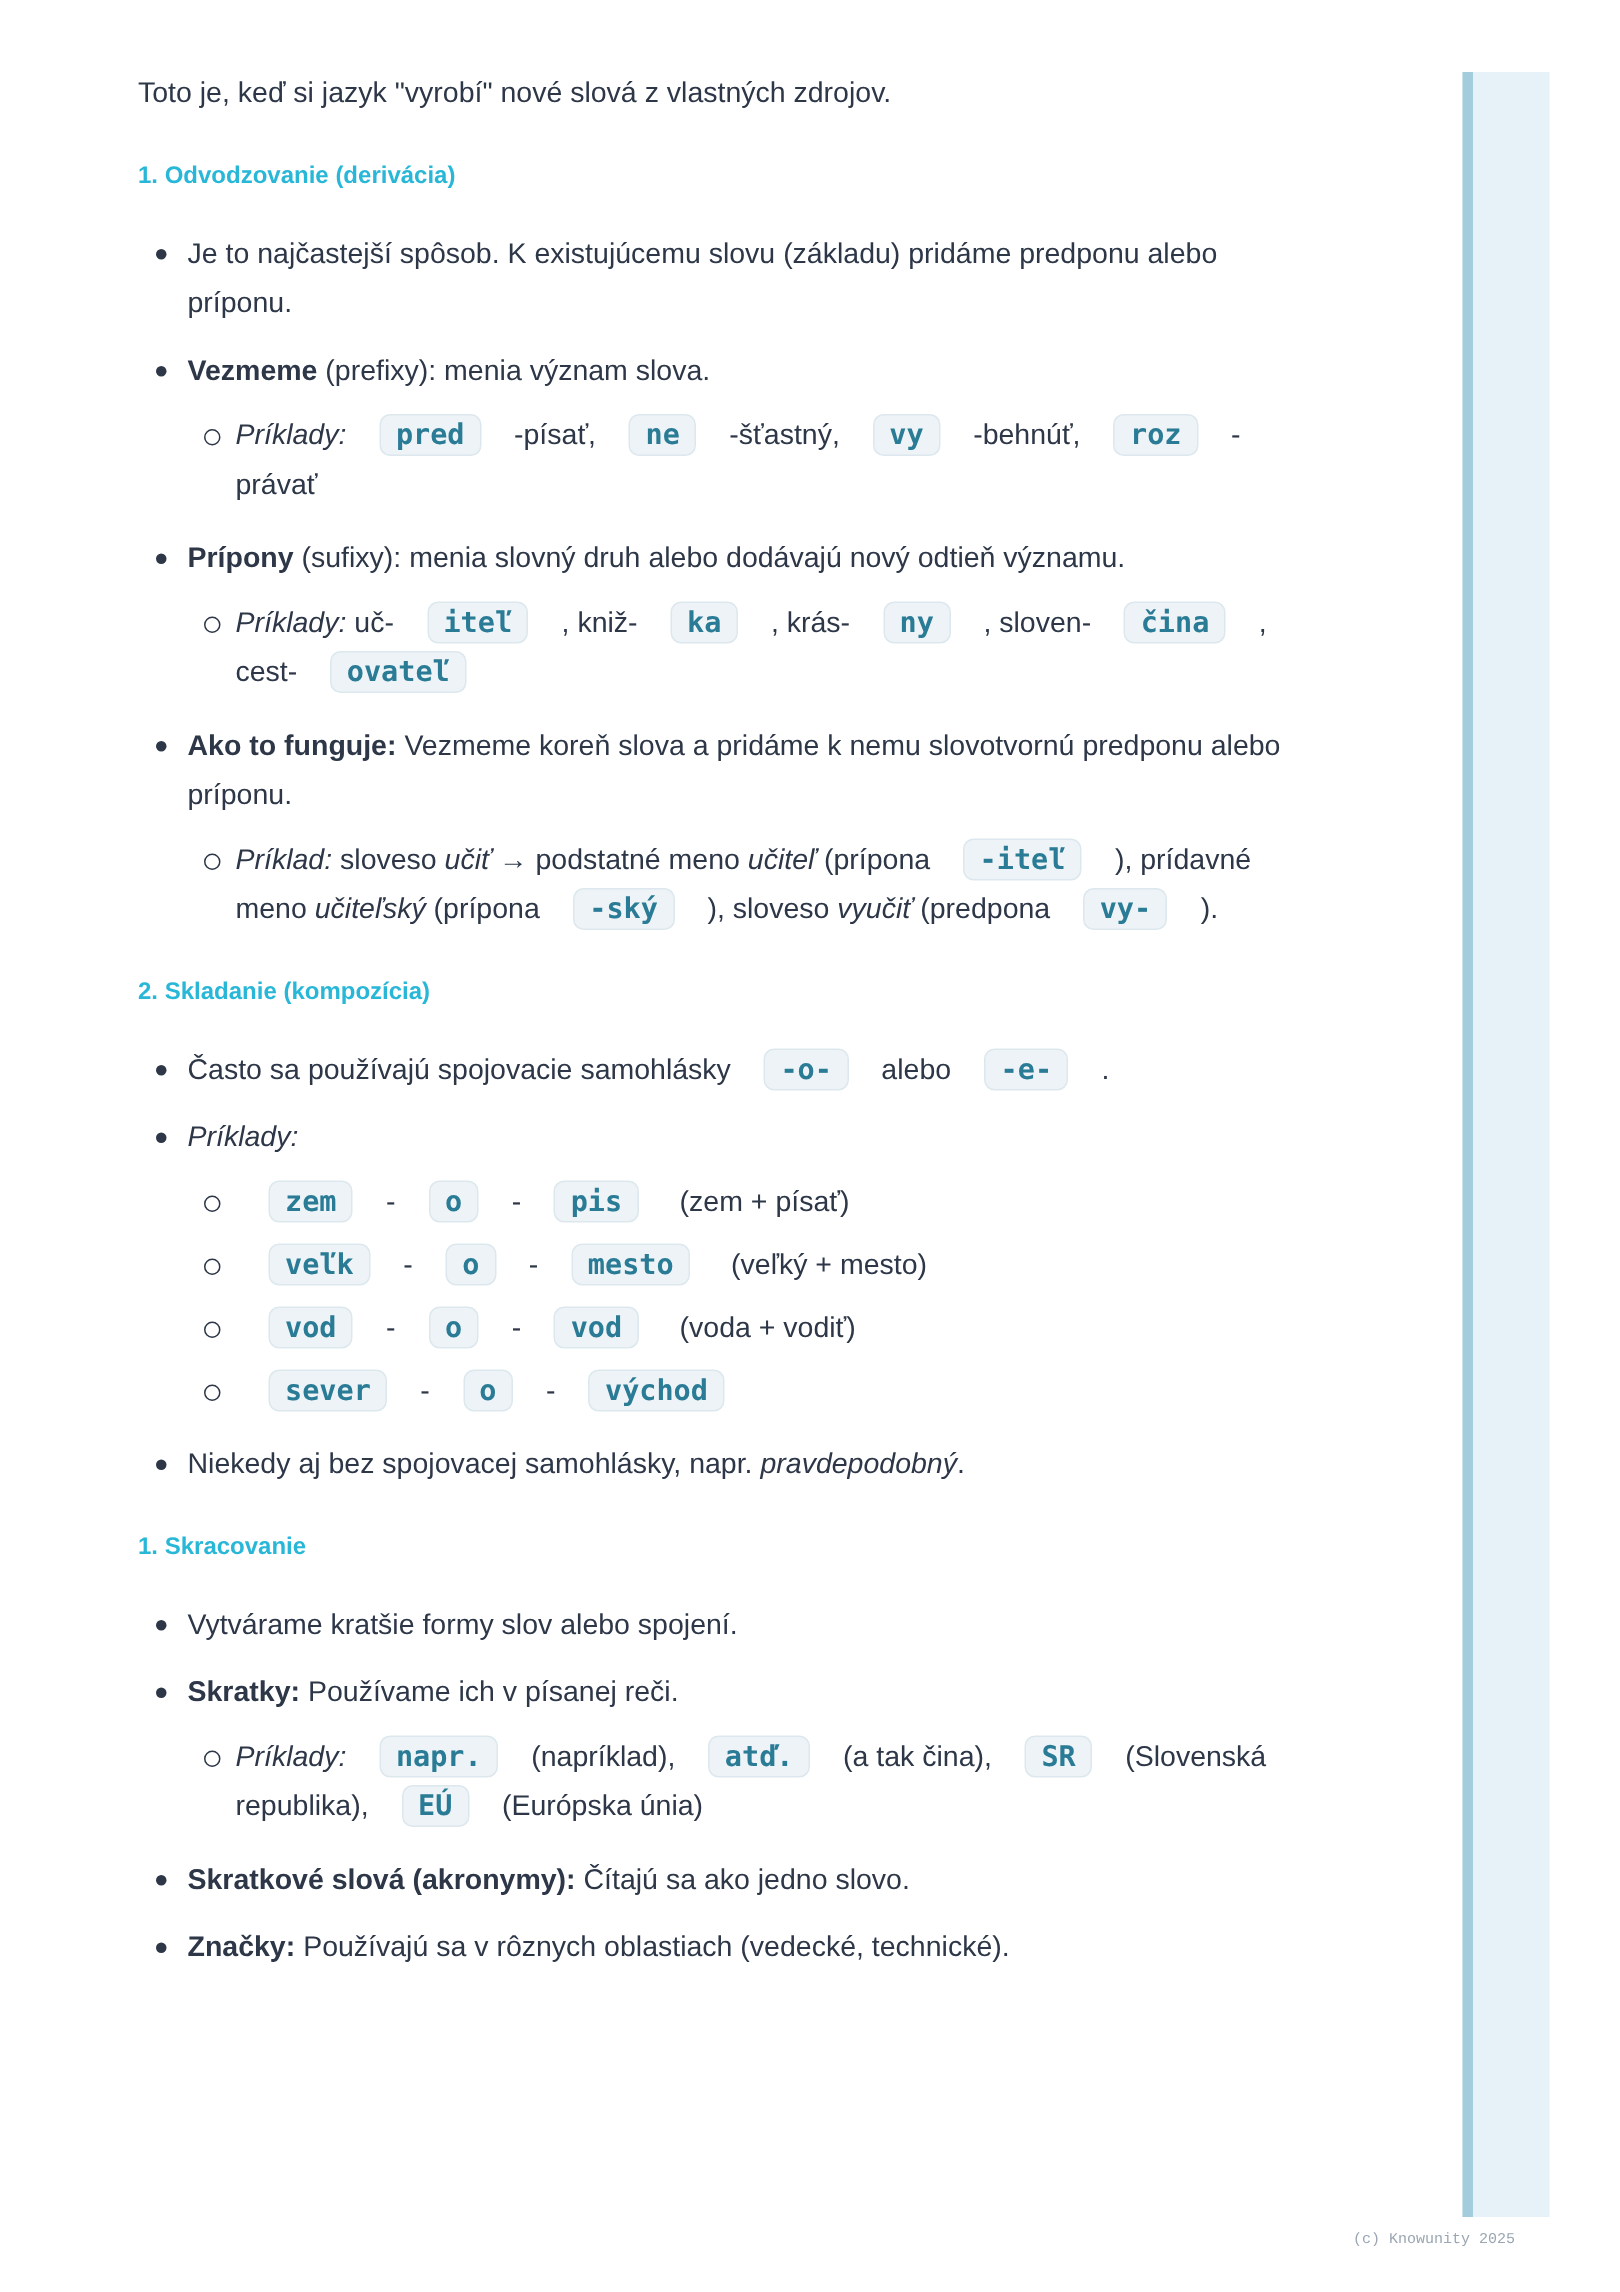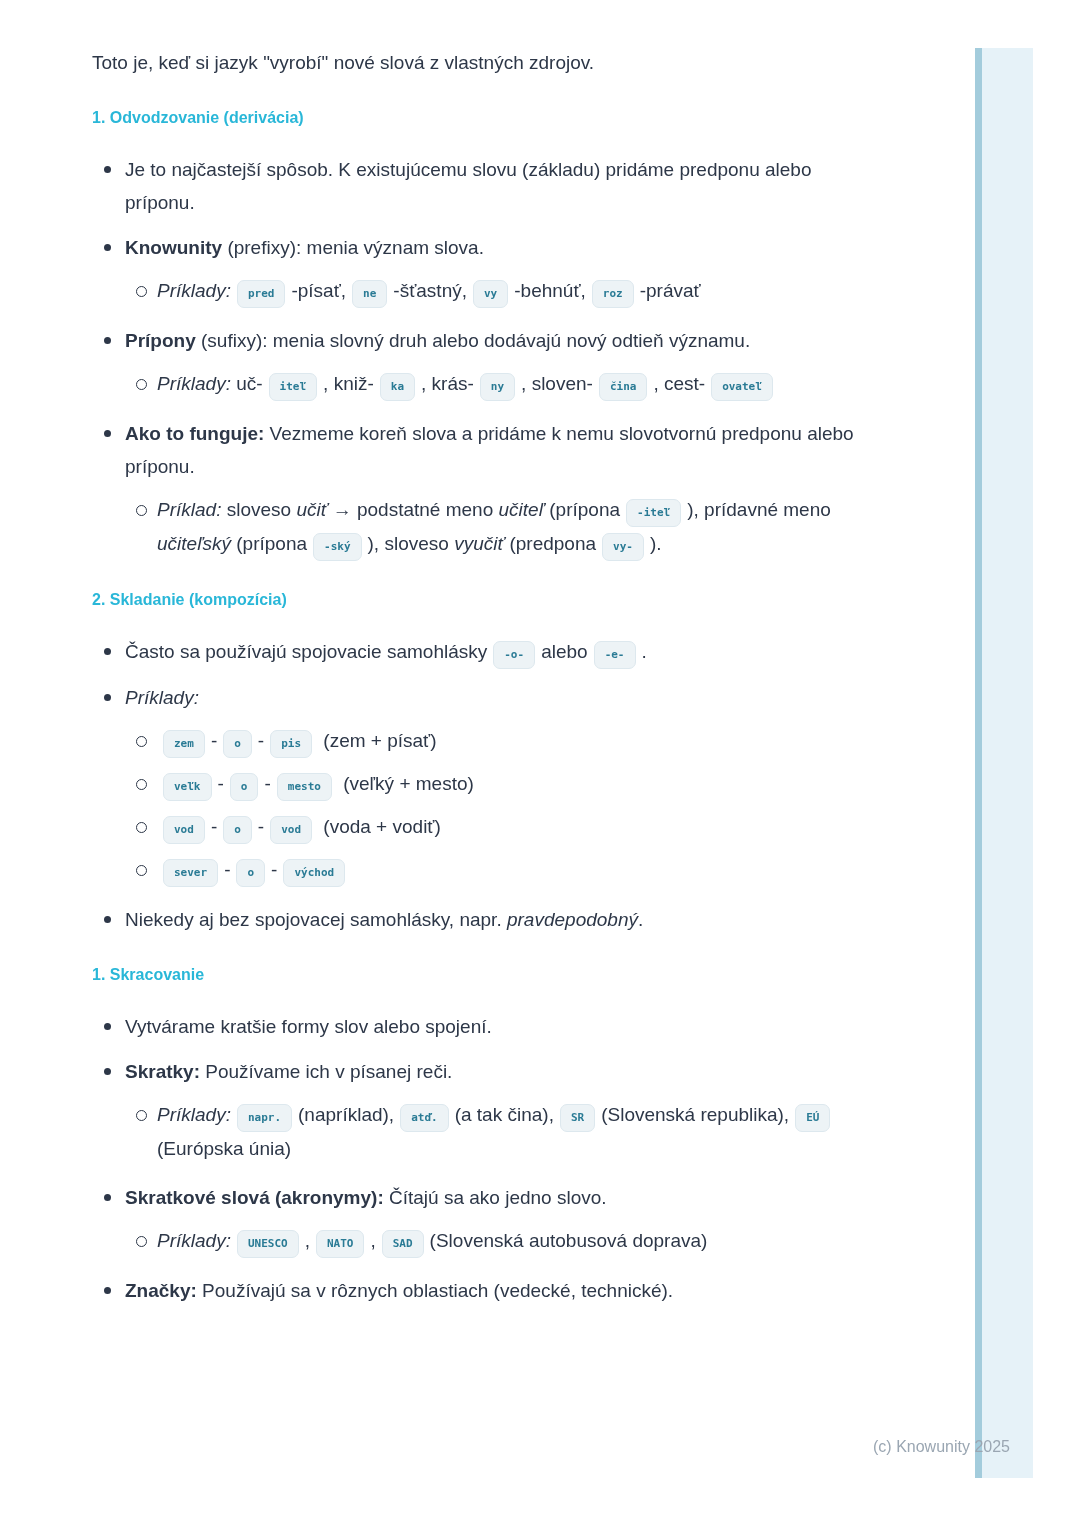--- a/index.html
+++ b/index.html
@@ -34,43 +34,43 @@
     border-radius:50%;background:var(--text);
   }
   li.l2::before{
     content:"";position:absolute;left:44px;top:12px;width:9px;height:9px;
     border-radius:50%;border:1.5px solid var(--text);
   }
   .seg-bold{font-weight:700;}
   .seg-italic{font-style:italic;}
   .seg-code{
     display:inline-block;font-family:"DejaVu Sans Mono",monospace;
-    font-weight:bold;font-size:11px;line-height:20px;color:var(--code-text);
+    font-weight:bold;font-size:19px;line-height:20px;color:var(--code-text);
     background:var(--code-bg);border:1px solid var(--code-border);
-    border-radius:7px;padding:3px 10px;margin:0 6px;white-space:nowrap;
+    border-radius:7px;padding:3px 10px;margin:0 22px;white-space:nowrap;
     vertical-align:baseline;
   }
   .footer{
-    position:absolute;top:1438px;right:70px;z-index:2;
-    font-size:16px;color:var(--footer-text);
+    position:absolute;top:1488px;right:70px;z-index:2;
+    font-size:10px;color:var(--footer-text);font-family:Liberation Mono, monospace;
   }
 </style>
 </head>
 <body>
 
 <div class="page">
   <div class="stripe"></div>
 
   <div class="content">
     <p class="intro">Toto je, keď si jazyk "vyrobí" nové slová z vlastných zdrojov.</p>
 
     <h2 class="section-title">1. Odvodzovanie (derivácia)</h2>
     <ul class="list">
       <li class="l1"><span class="seg-plain">Je to najčastejší spôsob. K existujúcemu slovu (základu) pridáme predponu alebo príponu.</span></li>
-      <li class="l1"><span class="seg-bold">Knowunity</span><span class="seg-plain"> (prefixy): menia význam slova.</span></li>
+      <li class="l1"><span class="seg-bold">Vezmeme</span><span class="seg-plain"> (prefixy): menia význam slova.</span></li>
       <li class="l2"><span class="seg-italic">Príklady:</span><span class="seg-code">pred</span><span class="seg-plain">-písať,</span><span class="seg-code">ne</span><span class="seg-plain">-šťastný,</span><span class="seg-code">vy</span><span class="seg-plain">-behnúť,</span><span class="seg-code">roz</span><span class="seg-plain">-právať</span></li>
       <li class="l1"><span class="seg-bold">Prípony</span><span class="seg-plain"> (sufixy): menia slovný druh alebo dodávajú nový odtieň významu.</span></li>
       <li class="l2"><span class="seg-italic">Príklady:</span><span class="seg-plain"> uč-</span><span class="seg-code">iteľ</span><span class="seg-plain">, kniž-</span><span class="seg-code">ka</span><span class="seg-plain">, krás-</span><span class="seg-code">ny</span><span class="seg-plain">, sloven-</span><span class="seg-code">čina</span><span class="seg-plain">, cest-</span><span class="seg-code">ovateľ</span></li>
       <li class="l1"><span class="seg-bold">Ako to funguje:</span><span class="seg-plain"> Vezmeme koreň slova a pridáme k nemu slovotvornú predponu alebo príponu.</span></li>
       <li class="l2"><span class="seg-italic">Príklad:</span><span class="seg-plain"> sloveso </span><span class="seg-italic">učiť</span><span class="seg-plain"> → podstatné meno </span><span class="seg-italic">učiteľ</span><span class="seg-plain"> (prípona</span><span class="seg-code">-iteľ</span><span class="seg-plain">), prídavné meno </span><span class="seg-italic">učiteľský</span><span class="seg-plain"> (prípona</span><span class="seg-code">-ský</span><span class="seg-plain">), sloveso </span><span class="seg-italic">vyučiť</span><span class="seg-plain"> (predpona</span><span class="seg-code">vy-</span><span class="seg-plain">).</span></li>
     </ul>
 
     <h2 class="section-title">2. Skladanie (kompozícia)</h2>
     <ul class="list">
       <li class="l1"><span class="seg-plain">Často sa používajú spojovacie samohlásky</span><span class="seg-code">-o-</span><span class="seg-plain">alebo</span><span class="seg-code">-e-</span><span class="seg-plain">.</span></li>
@@ -81,19 +81,18 @@
       <li class="l2"><span class="seg-code">sever</span><span class="seg-plain">-</span><span class="seg-code">o</span><span class="seg-plain">-</span><span class="seg-code">východ</span></li>
       <li class="l1"><span class="seg-plain">Niekedy aj bez spojovacej samohlásky, napr. </span><span class="seg-italic">pravdepodobný</span><span class="seg-plain">.</span></li>
     </ul>
 
     <h2 class="section-title">1. Skracovanie</h2>
     <ul class="list">
       <li class="l1"><span class="seg-plain">Vytvárame kratšie formy slov alebo spojení.</span></li>
       <li class="l1"><span class="seg-bold">Skratky:</span><span class="seg-plain"> Používame ich v písanej reči.</span></li>
       <li class="l2"><span class="seg-italic">Príklady:</span><span class="seg-code">napr.</span><span class="seg-plain">(napríklad),</span><span class="seg-code">atď.</span><span class="seg-plain">(a tak čina),</span><span class="seg-code">SR</span><span class="seg-plain">(Slovenská republika),</span><span class="seg-code">EÚ</span><span class="seg-plain">(Európska únia)</span></li>
       <li class="l1"><span class="seg-bold">Skratkové slová (akronymy):</span><span class="seg-plain"> Čítajú sa ako jedno slovo.</span></li>
-      <li class="l2"><span class="seg-italic">Príklady:</span><span class="seg-code">UNESCO</span><span class="seg-plain">,</span><span class="seg-code">NATO</span><span class="seg-plain">,</span><span class="seg-code">SAD</span><span class="seg-plain">(Slovenská autobusová doprava)</span></li>
       <li class="l1"><span class="seg-bold">Značky:</span><span class="seg-plain"> Používajú sa v rôznych oblastiach (vedecké, technické).</span></li>
     </ul>
   </div>
 
   <div class="footer">(c) Knowunity 2025</div>
 </div>
 
 </body></html>

